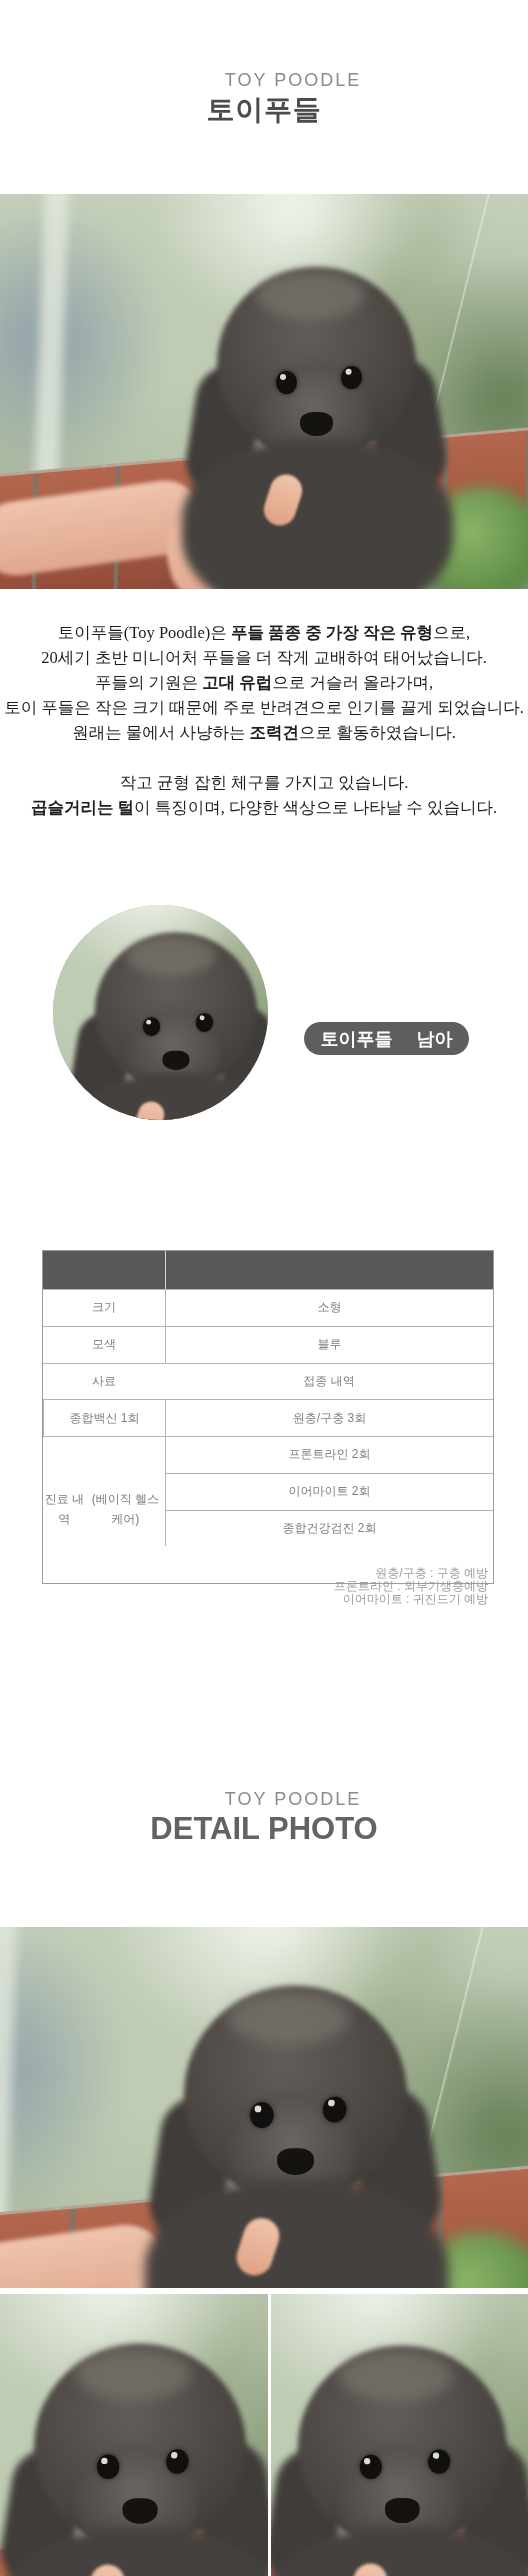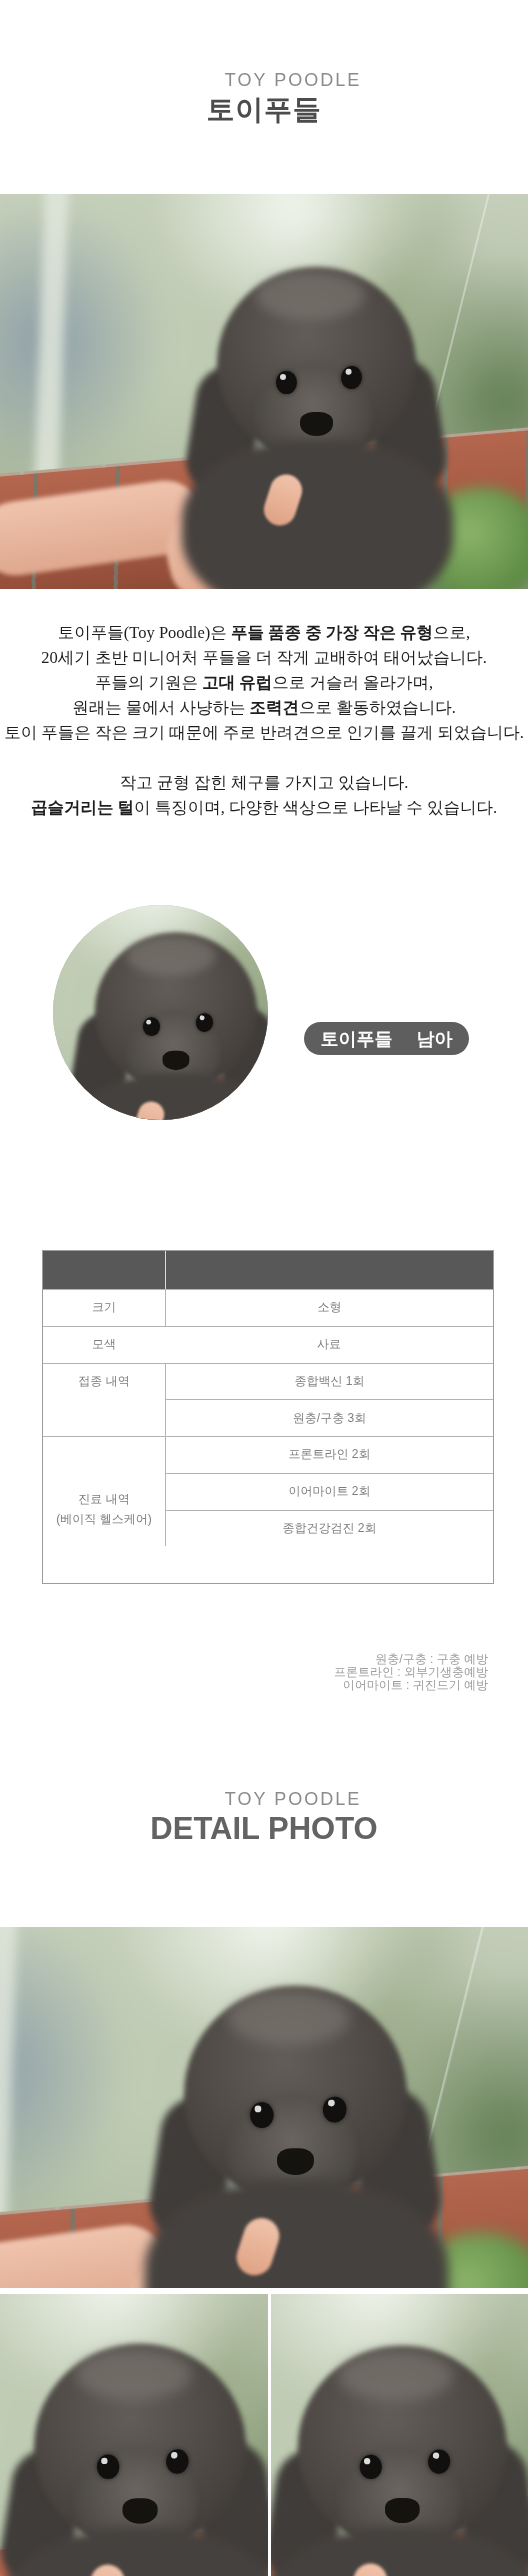--- a/index.html
+++ b/index.html
@@ -34,25 +34,25 @@
   .info-table{position:absolute;left:42px;top:1250px;width:452px;height:334px;
               box-sizing:border-box;border:0.7px solid #9c9c9c;
               display:grid;grid-template-columns:122px 1fr;
               grid-template-rows:38px repeat(8,1fr);
               font-size:12px;color:#7d7d7d;}
   .info-table .cell{display:flex;align-items:center;justify-content:center;text-align:center;}
   .info-table .th{background:#585858;}
   .info-table .th.c2{border-left:0.7px solid #d9d9d9;}
   .info-table .rcell{border-top:0.7px solid #b3b3b3;}
   .info-table .col2{border-left:0.7px solid #b3b3b3;}
-  .info-table .care-label{grid-column:1;grid-row:6 / span 4;flex-direction:column;line-height:1.65;}
+  .info-table .care-label{grid-column:1;grid-row:6 / span 4;line-height:1.65;}
   .info-table .care-val{grid-column:2;}
 
   
-  .notes{position:absolute;right:40px;top:1653px;text-align:right;
+  .notes{position:absolute;right:40px;top:1567px;text-align:right;
          font-size:12px;line-height:13.2px;color:#9b9b9b;}
 
   
   .photo{position:absolute;overflow:hidden;background:#b3bfa9;}
   #photo-main{left:0;top:194px;width:528px;height:395px;}
   #photo-circle{left:53px;top:905px;width:215px;height:215px;border-radius:50%;}
   #photo-detail{left:0;top:1927px;width:528px;height:361px;}
   #photo-bl{left:0;top:2294px;width:268px;height:282px;}
   #photo-br{left:271px;top:2294px;width:257px;height:282px;}
 
@@ -143,22 +143,22 @@
         <div class="nose"></div>
       </div>
       <div class="finger"></div>
     </div>
   </div>
 
   <div class="desc">
     <div class="line"><span>토이푸들(Toy Poodle)은 </span><b>푸들 품종 중 가장 작은 유형</b><span>으로,</span></div>
     <div class="line"><span>20세기 초반 미니어처 푸들을 더 작게 교배하여 태어났습니다.</span><b></b><span></span></div>
     <div class="line"><span>푸들의 기원은 </span><b>고대 유럽</b><span>으로 거슬러 올라가며,</span></div>
+    <div class="line"><span>토이 푸들은 작은 크기 때문에 주로 반려견으로 인기를 끌게 되었습니다.</span><b></b><span></span></div>
     <div class="line"><span>원래는 물에서 사냥하는 </span><b>조력견</b><span>으로 활동하였습니다.</span></div>
-    <div class="line"><span>토이 푸들은 작은 크기 때문에 주로 반려견으로 인기를 끌게 되었습니다.</span><b></b><span></span></div>
     <div class="para-gap"></div>
     <div class="line"><span>작고 균형 잡힌 체구를 가지고 있습니다.</span><b></b><span></span></div>
     <div class="line"><span></span><b>곱슬거리는 털</b><span>이 특징이며, 다양한 색상으로 나타날 수 있습니다.</span></div>
   </div>
 
   <div class="photo v-circle" id="photo-circle">
     <div class="fit">
       <div class="bg"></div>
 
       <div class="glass-seam"></div>
@@ -187,20 +187,21 @@
   </div>
 
   <div class="info-table">
     <div class="cell th c1"></div>
     <div class="cell th c2"></div>
 
     <div class="cell rcell">크기</div>
     <div class="cell rcell col2">소형</div>
 
     <div class="cell rcell">모색</div>
+    <div class="cell rcell col2">블루</div>
 
     <div class="cell rcell">사료</div>
 
     <div class="cell rcell">접종 내역</div>
     <div class="cell rcell col2">종합백신 1회</div>
 
     <div class="cell rcell care-label">
       <span>진료 내역</span>
       <span>(베이직 헬스케어)</span>
     </div>

